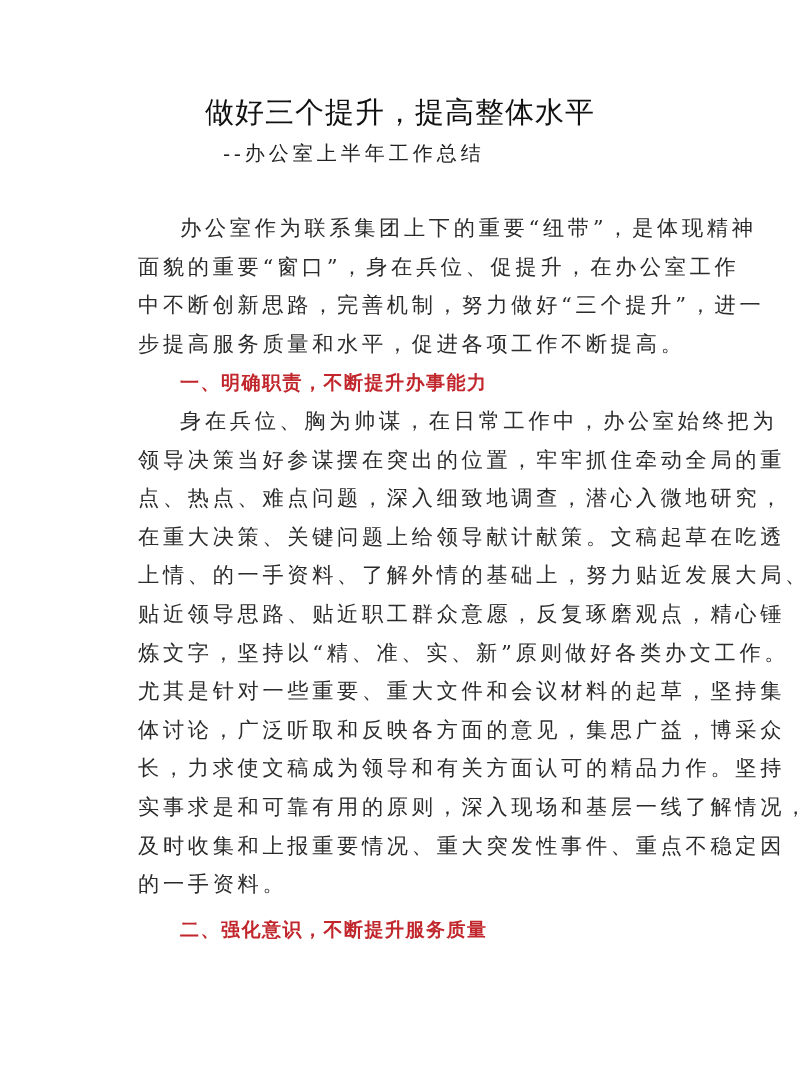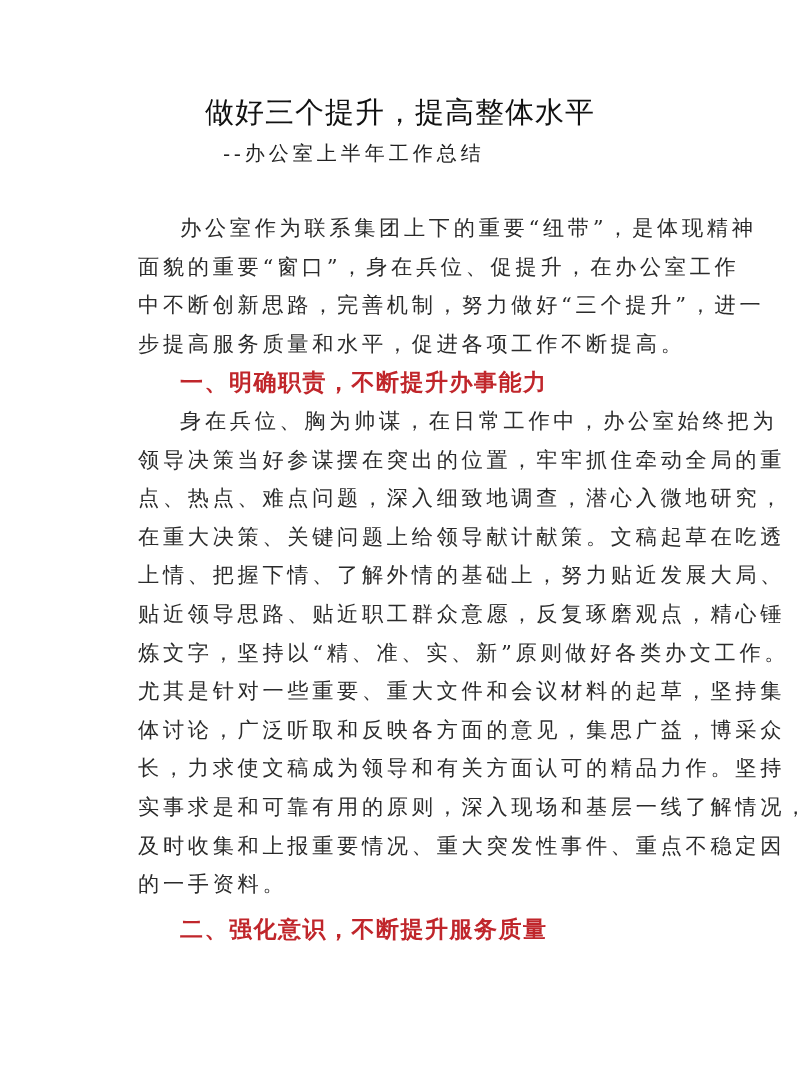--- a/index.html
+++ b/index.html
@@ -59,21 +59,21 @@
     display: block;
     white-space: nowrap;
     height: 38.6px;
   }
   .indent { padding-left: 42px; }
   .heading {
     color: #c0262b;
     font-family: "DejaVu Sans", "Liberation Sans", sans-serif;
     font-weight: 700;
     letter-spacing: 1.5px;
-    font-size: 23px;
+    font-size: 19px;
   }
   .gap { height: 6px; display:block; }
 </style>
 </head>
 <body>
 
 <div class="page">
   <div class="title">做好三个提升，提高整体水平</div>
   <div class="subtitle">--办公室上半年工作总结</div>
 
@@ -84,21 +84,21 @@
       <span class="line">中不断创新思路，完善机制，努力做好“三个提升”，进一</span>
       <span class="line">步提高服务质量和水平，促进各项工作不断提高。</span>
     </div>
 
     <div>
       <span class="line indent heading">一、明确职责，不断提升办事能力</span>
       <span class="line indent">身在兵位、胸为帅谋，在日常工作中，办公室始终把为</span>
       <span class="line">领导决策当好参谋摆在突出的位置，牢牢抓住牵动全局的重</span>
       <span class="line">点、热点、难点问题，深入细致地调查，潜心入微地研究，</span>
       <span class="line">在重大决策、关键问题上给领导献计献策。文稿起草在吃透</span>
-      <span class="line">上情、把握下情、了解外情的基础上，努力贴近发展大局、</span>
+      <span class="line">上情、的一手资料、了解外情的基础上，努力贴近发展大局、</span>
       <span class="line">贴近领导思路、贴近职工群众意愿，反复琢磨观点，精心锤</span>
       <span class="line">炼文字，坚持以“精、准、实、新”原则做好各类办文工作。</span>
       <span class="line">尤其是针对一些重要、重大文件和会议材料的起草，坚持集</span>
       <span class="line">体讨论，广泛听取和反映各方面的意见，集思广益，博采众</span>
       <span class="line">长，力求使文稿成为领导和有关方面认可的精品力作。坚持</span>
       <span class="line">实事求是和可靠有用的原则，深入现场和基层一线了解情况，</span>
       <span class="line">及时收集和上报重要情况、重大突发性事件、重点不稳定因</span>
       <span class="line">的一手资料。</span>
     </div>
 

